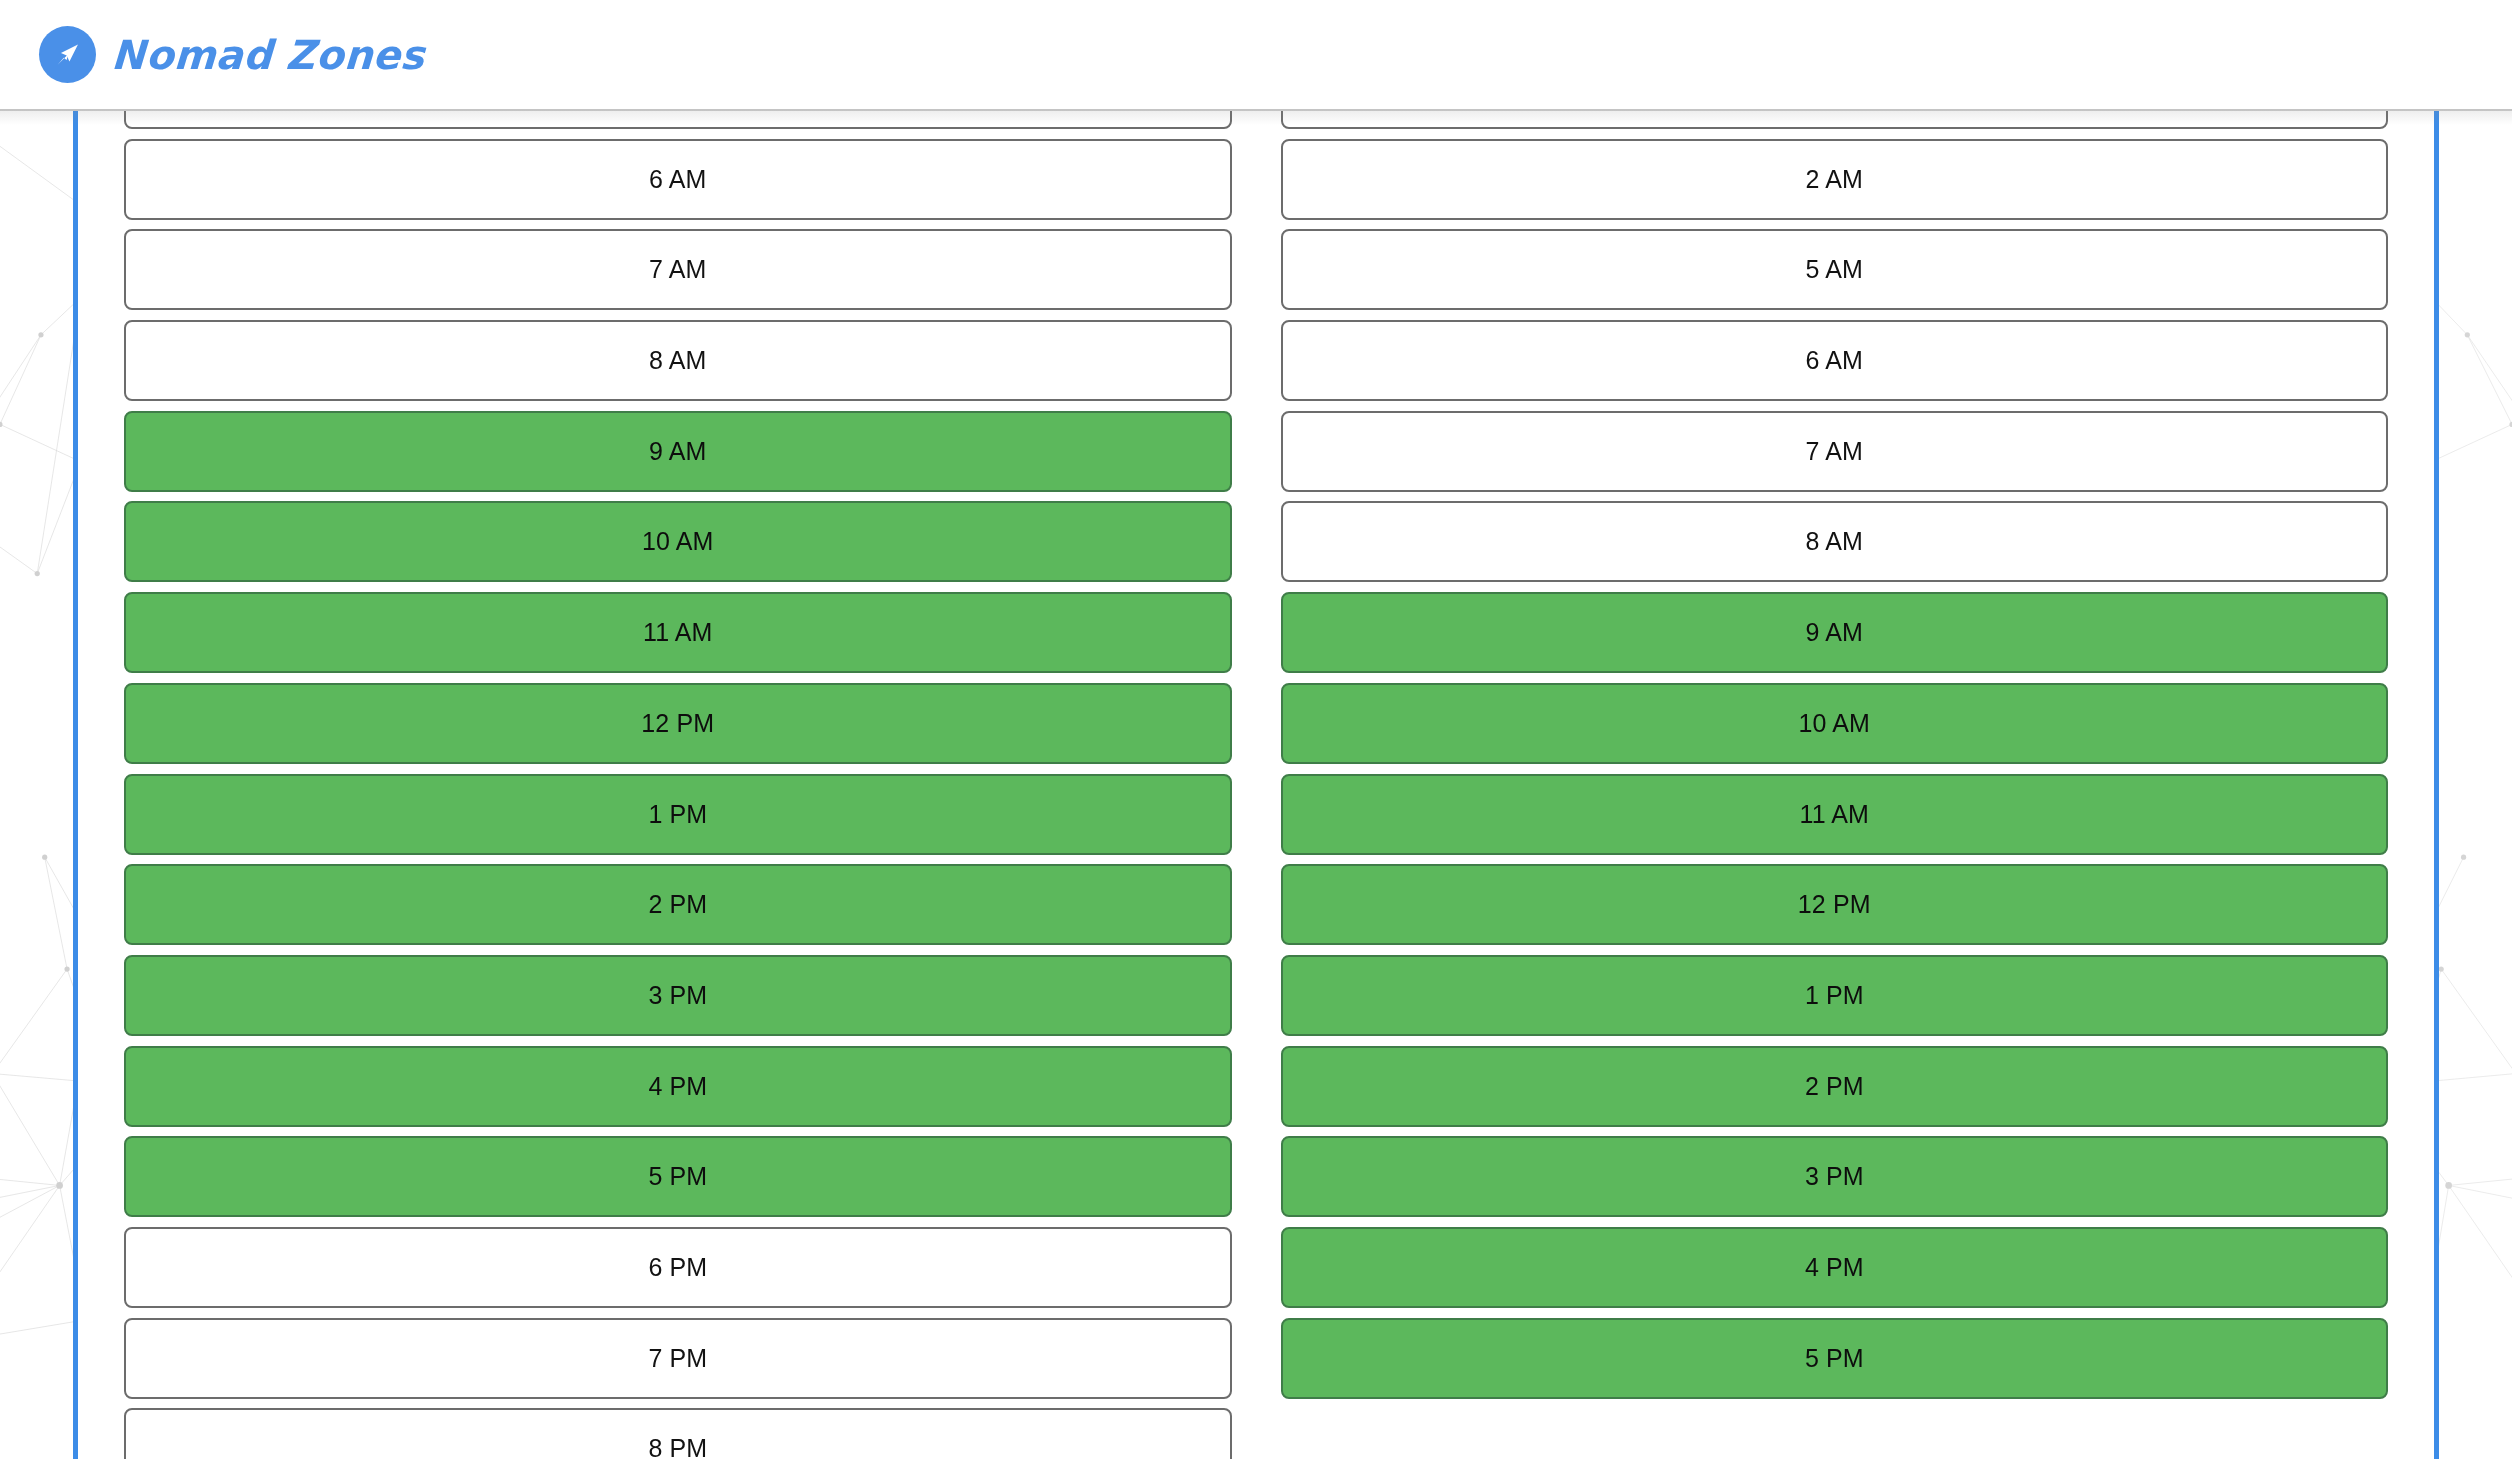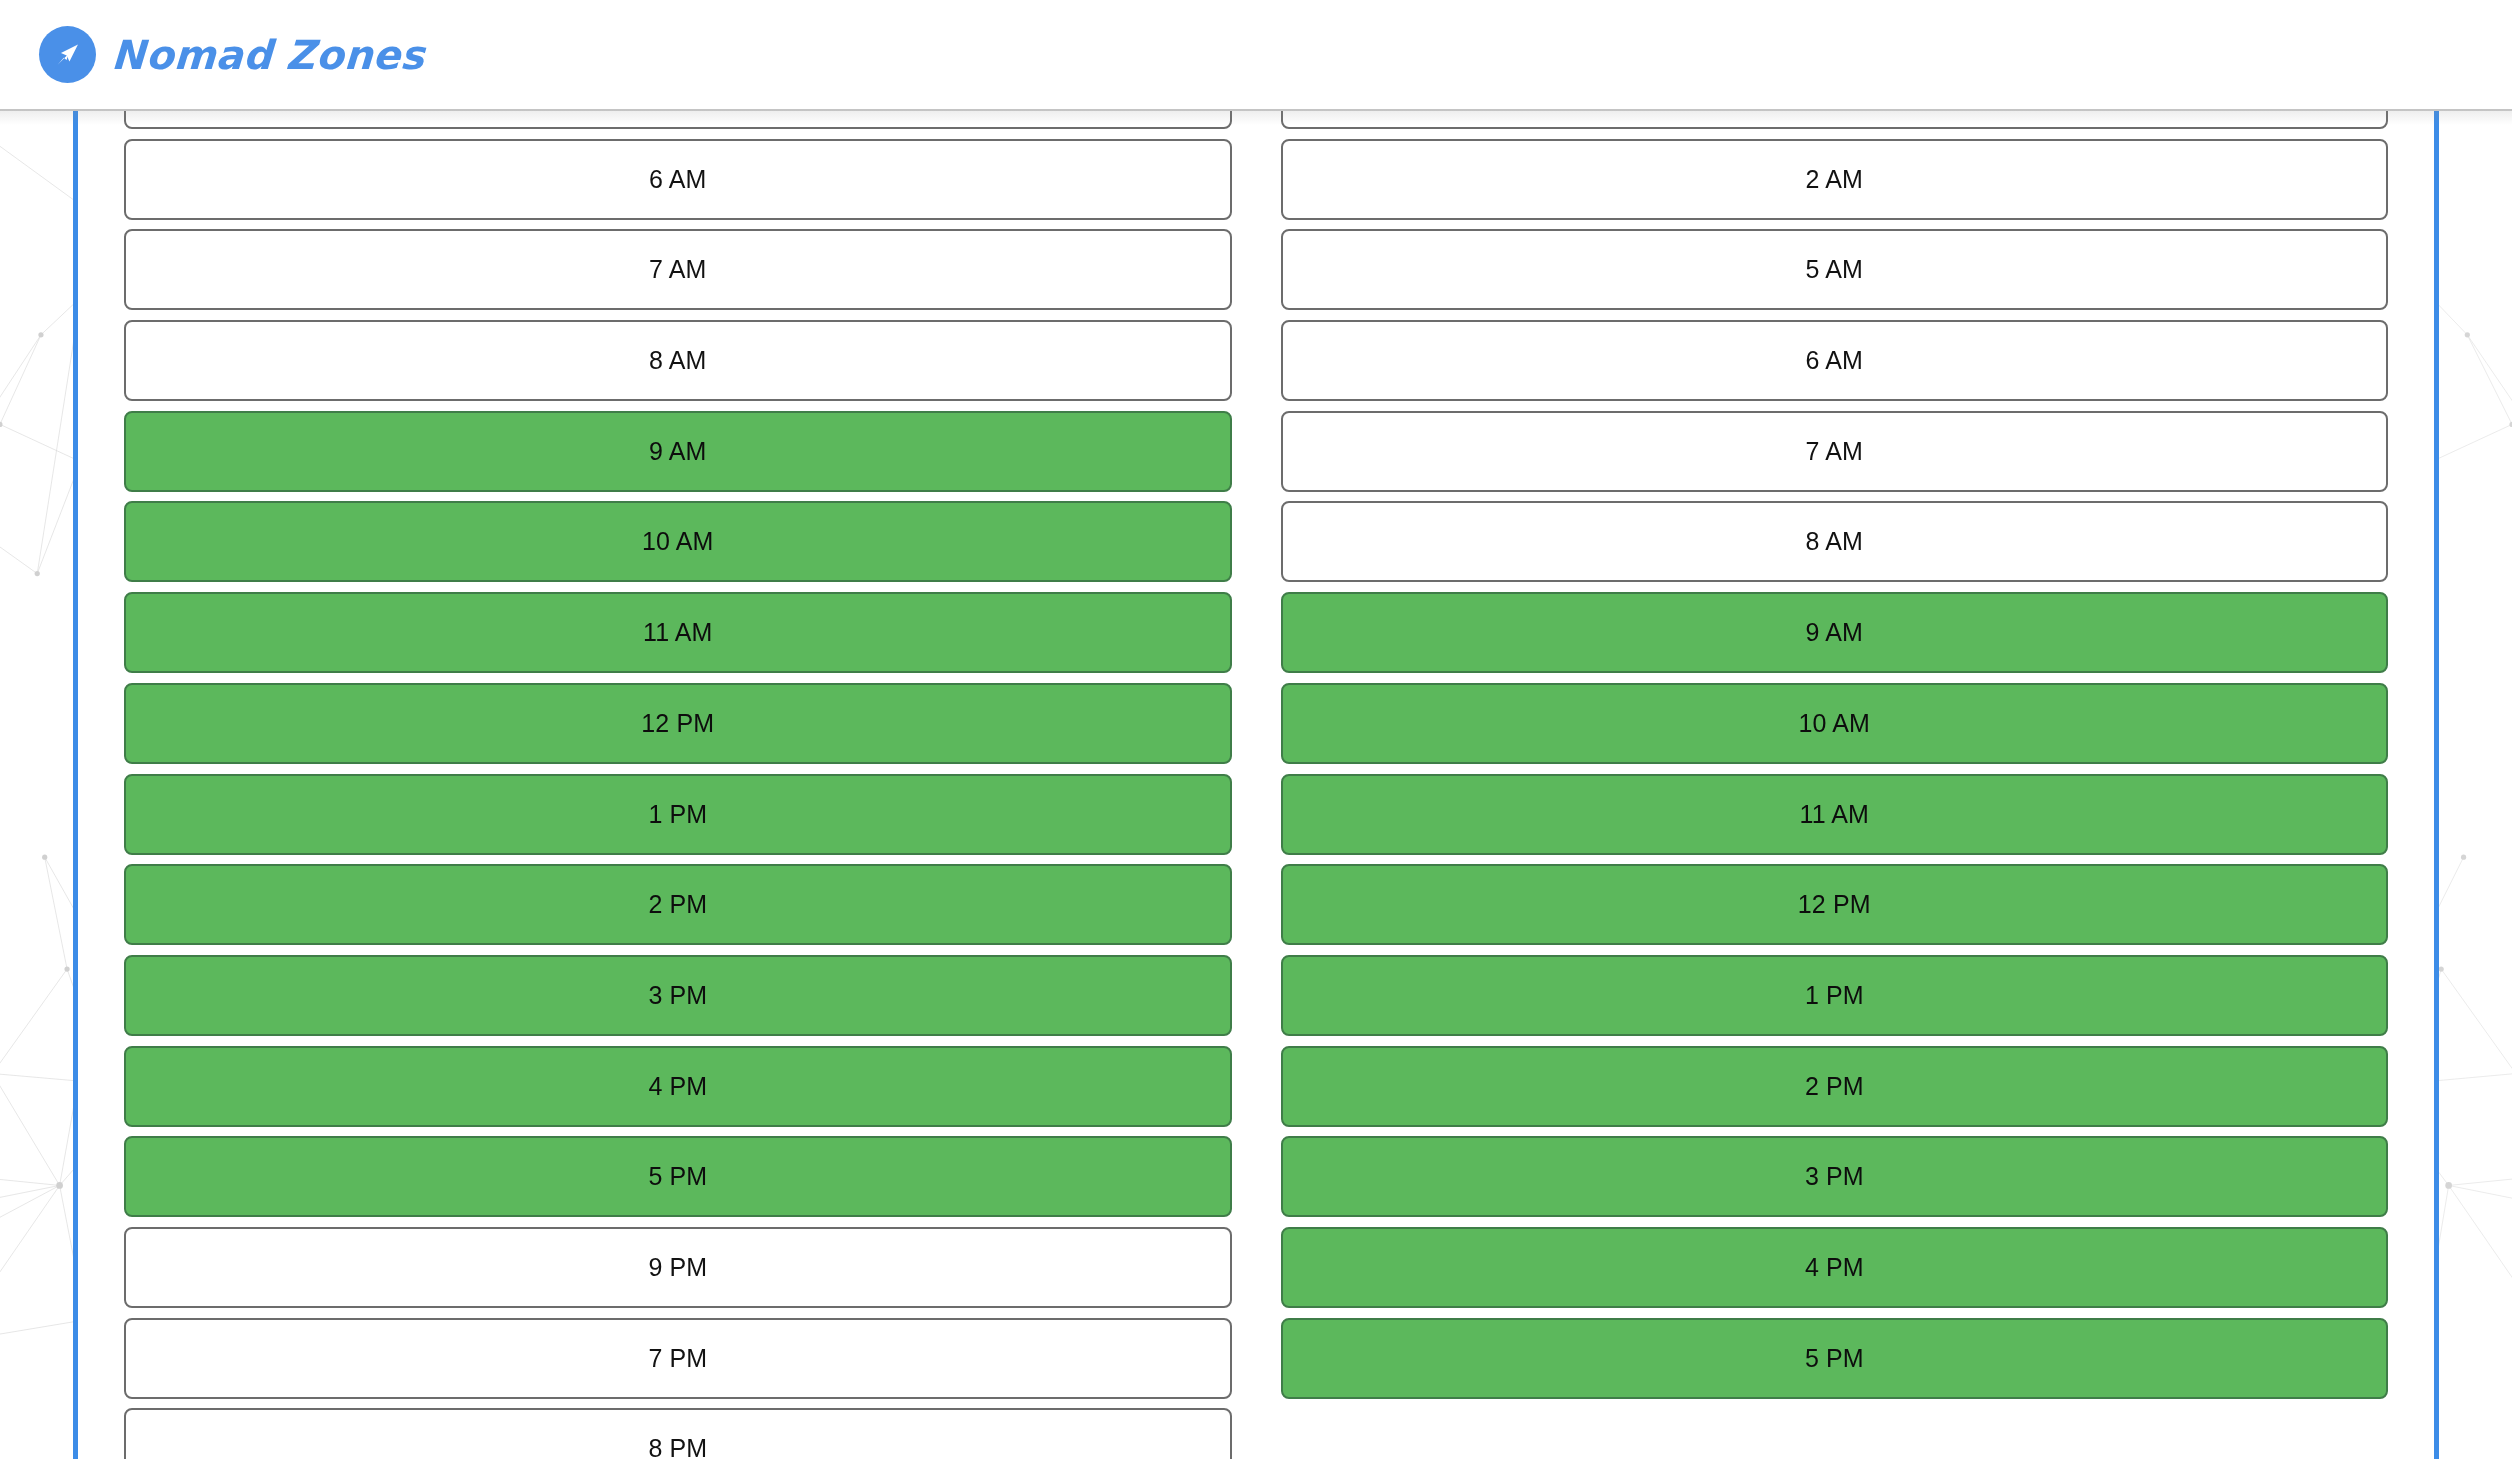--- a/index.html
+++ b/index.html
@@ -168,21 +168,21 @@
             <div class="slot">8 AM</div>
             <div class="slot free">9 AM</div>
             <div class="slot free">10 AM</div>
             <div class="slot free">11 AM</div>
             <div class="slot free">12 PM</div>
             <div class="slot free">1 PM</div>
             <div class="slot free">2 PM</div>
             <div class="slot free">3 PM</div>
             <div class="slot free">4 PM</div>
             <div class="slot free">5 PM</div>
-            <div class="slot">9 PM</div>
+            <div class="slot">6 PM</div>
             <div class="slot">7 PM</div>
             <div class="slot">8 PM</div>
           </div>
           <div class="col">
             <div class="slot">2 AM</div>
             <div class="slot">2 AM</div>
             <div class="slot">5 AM</div>
             <div class="slot">6 AM</div>
             <div class="slot">7 AM</div>
             <div class="slot">8 AM</div>

